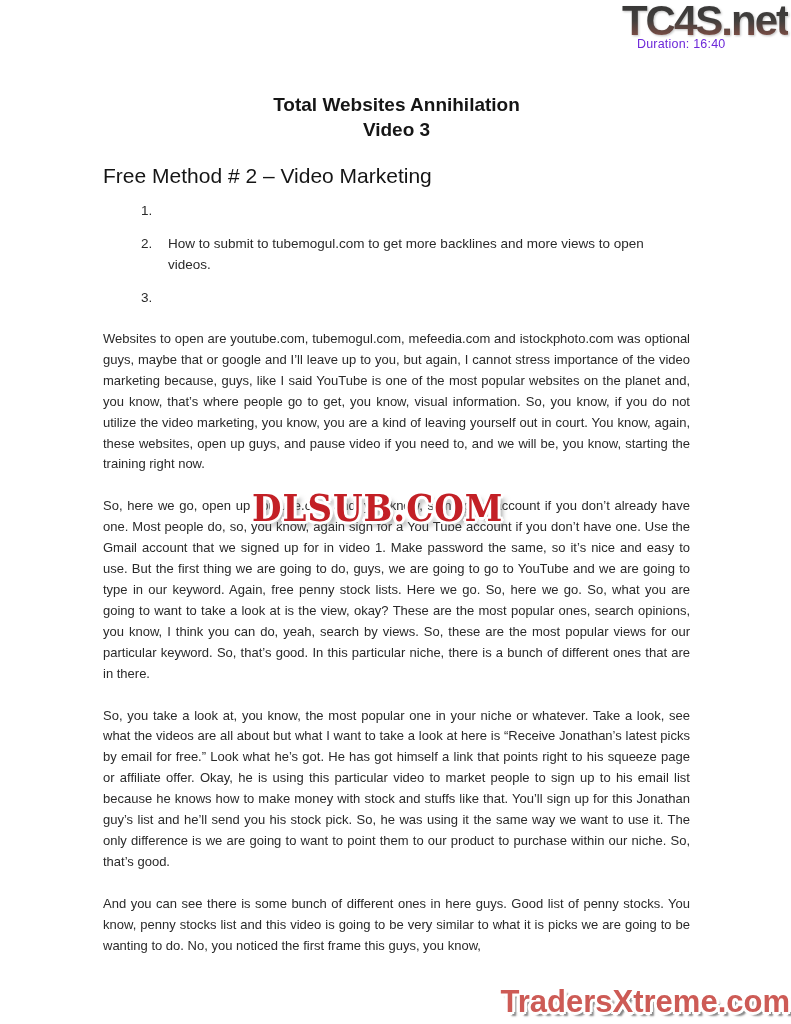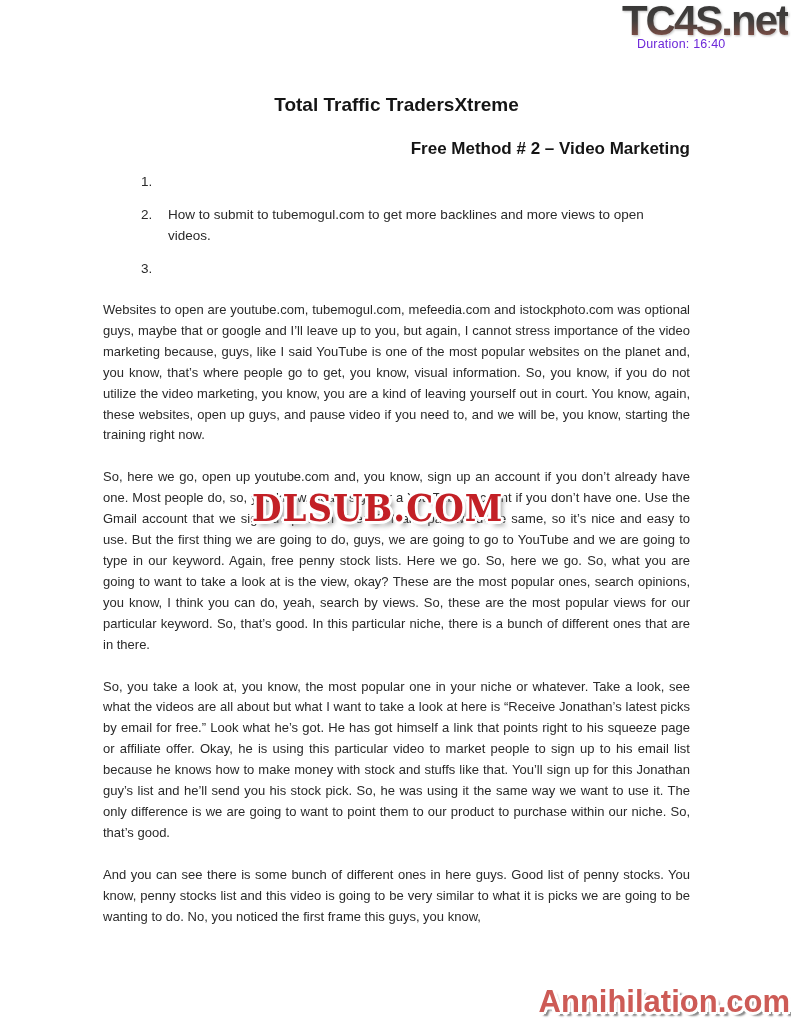--- a/index.html
+++ b/index.html
@@ -44,23 +44,23 @@
   }
   .doc-title {
     text-align:center;
     font-weight:bold;
     font-size:19px;
     line-height:25px;
     color:#151515;
     margin:0;
   }
   .doc-subtitle {
-    text-align:right;
-    font-weight:bold;
-    font-size:17px;
+    text-align:left;
+    font-weight:normal;
+    font-size:21px;
     color:#151515;
     margin:22px 0 0 0;
   }
   .intro {
     font-size:13.5px;
     line-height:21px;
     margin-top:21px;
   }
   .num-list { margin-top:11px; }
   .num-item {
@@ -122,21 +122,22 @@
 
 <div class="page">
 
   <div class="logo-block">
     <span class="tc4s-logo">TC4S.net</span>
     <div class="duration">Duration:  16:40</div>
   </div>
 
   <div class="content">
     <div class="doc-title">
-      <div>Total Traffic TradersXtreme</div>
+      <div>Total Websites Annihilation</div>
+      <div>Video 3</div>
     </div>
     <div class="doc-subtitle">Free Method # 2 –  Video Marketing</div>
 
 
     <div class="num-list">
       <div class="num-item">
         <span class="num">1.</span>
       </div>
       <div class="num-item">
         <span class="num">2.</span>
@@ -148,15 +149,15 @@
     </div>
 
     <div class="para">Websites to open are youtube.com, tubemogul.com, mefeedia.com and istockphoto.com was optional guys, maybe that or google and I’ll leave up to you, but again, I cannot stress importance of the video marketing because, guys, like I said YouTube is one of the most popular websites on the planet and, you know, that’s where people go to get, you know, visual information.  So, you know, if you do not utilize the video marketing, you know, you are a kind of leaving yourself out in court.  You know, again, these websites, open up guys, and pause video if you need to, and we will be, you know, starting the training right now.</div>
     <div class="para">So, here we go, open up youtube.com and, you know, sign up an account if you don’t already have one.  Most people do, so, you know, again sign for a You Tube account if you don’t have one.  Use the Gmail account that we signed up for in video 1.  Make password the same, so it’s nice and easy to use.  But the first thing we are going to do, guys, we are going to go to YouTube and we are going to type in our keyword.  Again, free penny stock lists.  Here we go.  So, here we go.  So, what you are going to want to take a look at is the view, okay?  These are the most popular ones, search opinions, you know, I think you can do, yeah, search by views.  So, these are the most popular views for our particular keyword.  So, that’s good.  In this particular niche, there is a bunch of different ones that are in there.</div>
     <div class="para">So, you take a look at, you know, the most popular one in your niche or whatever.  Take a look, see what the videos are all about but what I want to take a look at here is “Receive Jonathan’s latest picks by email for free.”  Look what he’s got.  He has got himself a link that points right to his squeeze page or affiliate offer.   Okay, he is using this particular video to market people to sign up to his email list because he knows how to make money with stock and stuffs like that.  You’ll sign up for this Jonathan guy’s list and he’ll send you his stock pick.  So, he was using it the same way we want to use it.  The only difference is we are going to want to point them to our product to purchase within our niche.  So, that’s good.</div>
     <div class="para">And you can see there is some bunch of different ones in here guys.  Good list of penny stocks.  You know, penny stocks list and this video is going to be very similar to what it is picks we are going to be wanting to do.  No, you noticed the first frame this guys, you know,</div>
   </div>
 
   <div class="watermark">DLSUB.COM</div>
 
-  <div class="footer-logo">Annihilation.com</div>
+  <div class="footer-logo">TradersXtreme.com</div>
 
 </div>
 
 </body></html>

